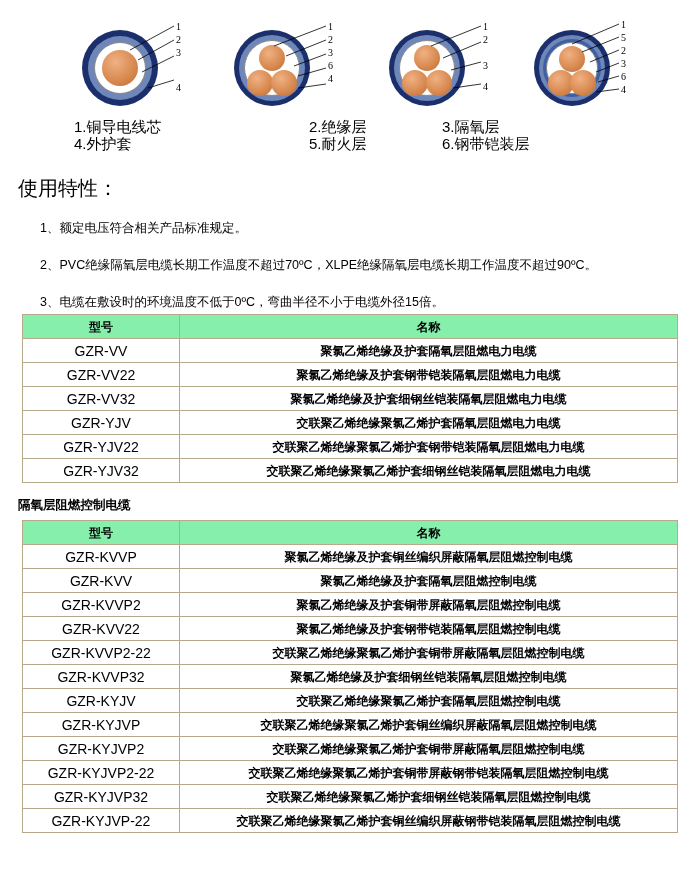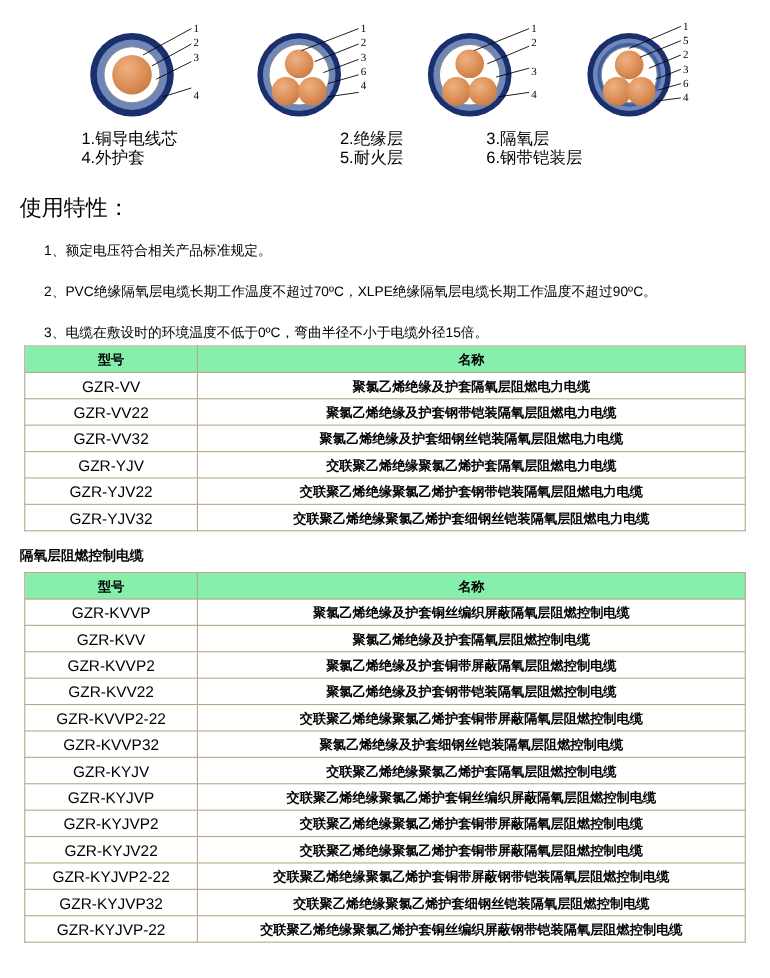--- a/index.html
+++ b/index.html
@@ -344,24 +344,20 @@
     </tr>
     <tr>
       <td class="model">GZR-KYJVP</td>
       <td class="name">交联聚乙烯绝缘聚氯乙烯护套铜丝编织屏蔽隔氧层阻燃控制电缆</td>
     </tr>
     <tr>
       <td class="model">GZR-KYJVP2</td>
       <td class="name">交联聚乙烯绝缘聚氯乙烯护套铜带屏蔽隔氧层阻燃控制电缆</td>
     </tr>
     <tr>
-      <td class="model">GZR-KYJV22</td>
-      <td class="name">交联聚乙烯绝缘聚氯乙烯护套铜带屏蔽隔氧层阻燃控制电缆</td>
-    </tr>
-    <tr>
       <td class="model">GZR-KYJVP2-22</td>
       <td class="name">交联聚乙烯绝缘聚氯乙烯护套铜带屏蔽钢带铠装隔氧层阻燃控制电缆</td>
     </tr>
     <tr>
       <td class="model">GZR-KYJVP32</td>
       <td class="name">交联聚乙烯绝缘聚氯乙烯护套细钢丝铠装隔氧层阻燃控制电缆</td>
     </tr>
     <tr>
       <td class="model">GZR-KYJVP-22</td>
       <td class="name">交联聚乙烯绝缘聚氯乙烯护套铜丝编织屏蔽钢带铠装隔氧层阻燃控制电缆</td>

